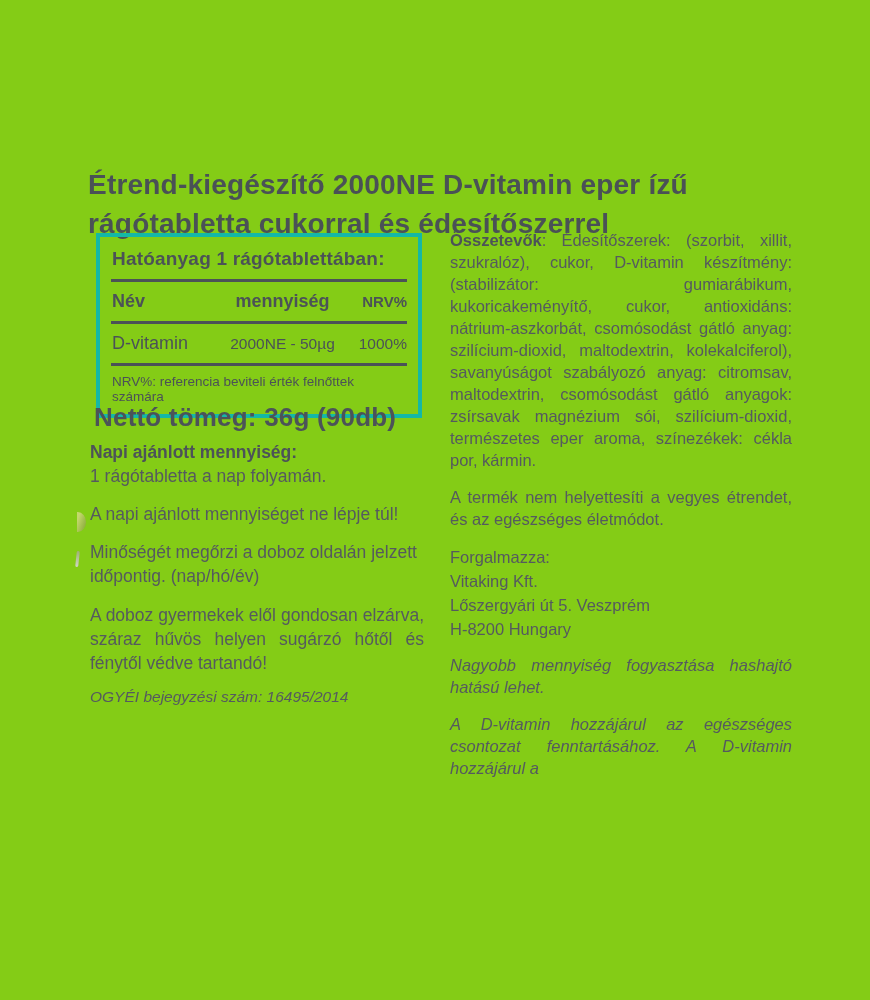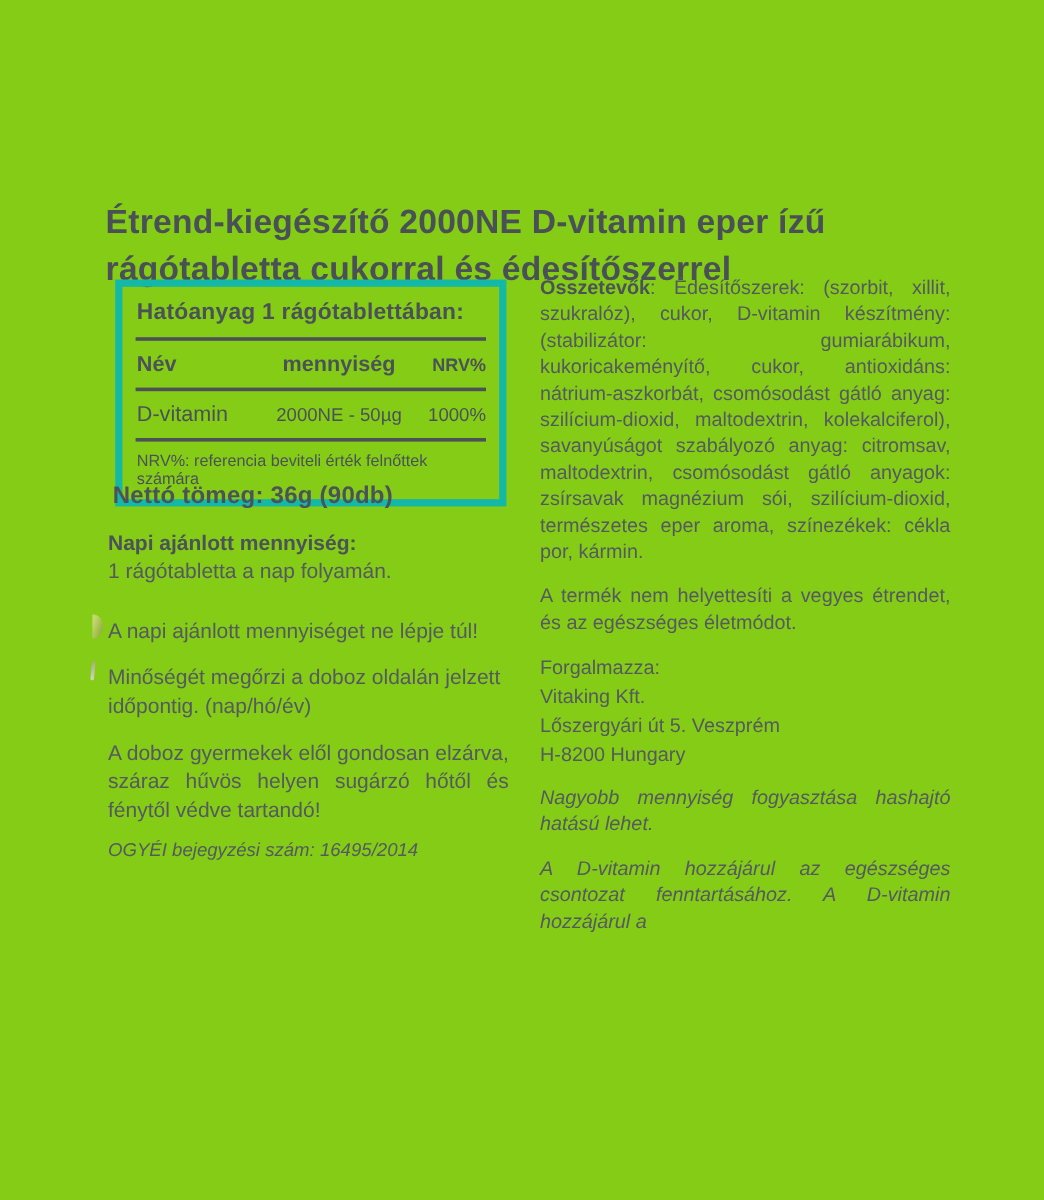--- a/index.html
+++ b/index.html
@@ -26,21 +26,21 @@
     color: #4a5156;
   }
 
   
   .supp-table {
     position: absolute;
     left: 96px;
     top: 233px;
     width: 326px;
     box-sizing: border-box;
-    border: 6px solid #14b8a6;
+    border: 4px solid #14b8a6;
     padding: 9px 11px 8px 11px;
     color: #4b5257;
   }
   .tbl-title {
     font-size: 19px;
     font-weight: bold;
     padding: 2px 0 9px 1px;
     letter-spacing: 0.2px;
   }
   .rule { border-top: 3px solid #4b5257; }
@@ -54,21 +54,21 @@
   .c-name { width: 106px; font-size: 18px; }
   .c-amt  { flex: 1; text-align: center; font-size: 15.5px; }
   .c-nrv  { width: 60px; text-align: right; font-size: 15.5px; }
   .tbl-foot { font-size: 13.5px; padding: 8px 0 2px 1px; }
 
   
   .net-weight {
     position: absolute;
     left: 94px;
     top: 402px;
-    font-size: 20px;
+    font-size: 26px;
     font-weight: bold;
     color: #4c5358;
     letter-spacing: 0.2px;
   }
   .left-col {
     position: absolute;
     left: 90px;
     top: 440px;
     width: 334px;
     font-size: 17.5px;
@@ -139,21 +139,21 @@
     <div class="tbl-foot">NRV%: referencia beviteli érték felnőttek számára</div>
   </div>
 
   <div class="net-weight">Nettó tömeg: 36g (90db)</div>
 
   <div class="left-col">
     <p style="margin-bottom:4px">
       <span class="b">Napi ajánlott mennyiség:</span><br>
       <span>1 rágótabletta a nap folyamán.</span>
     </p>
-    <p style="margin-top:26px">A napi ajánlott mennyiséget ne lépje túl!</p>
+    <p style="margin-top:14px">A napi ajánlott mennyiséget ne lépje túl!</p>
     <p style="margin-bottom:15px">Minőségét megőrzi a doboz oldalán jelzett időpontig. (nap/hó/év)</p>
     <p class="just" style="margin-bottom:10px">A doboz gyermekek elől gondosan elzárva, száraz hűvös helyen sugárzó hőtől és fénytől védve tartandó!</p>
     <p class="italic reg-num">OGYÉI bejegyzési szám: 16495/2014</p>
   </div>
 
   <span class="leaf-half"></span>
   <span class="leaf-sliver"></span>
 
   <div class="right-col">
     <p class="just"><span class="b">Összetevők</span><span>: Édesítőszerek: (szorbit, xillit, szukralóz), cukor, D-vitamin készítmény: (stabilizátor: gumiarábikum, kukoricakeményítő, cukor, antioxidáns: nátrium-aszkorbát, csomósodást gátló anyag: szilícium-dioxid, maltodextrin, kolekalciferol), savanyúságot szabályozó anyag: citromsav, maltodextrin, csomósodást gátló anyagok: zsírsavak magnézium sói, szilícium-dioxid, természetes eper aroma, színezékek: cékla por, kármin.</span></p>

